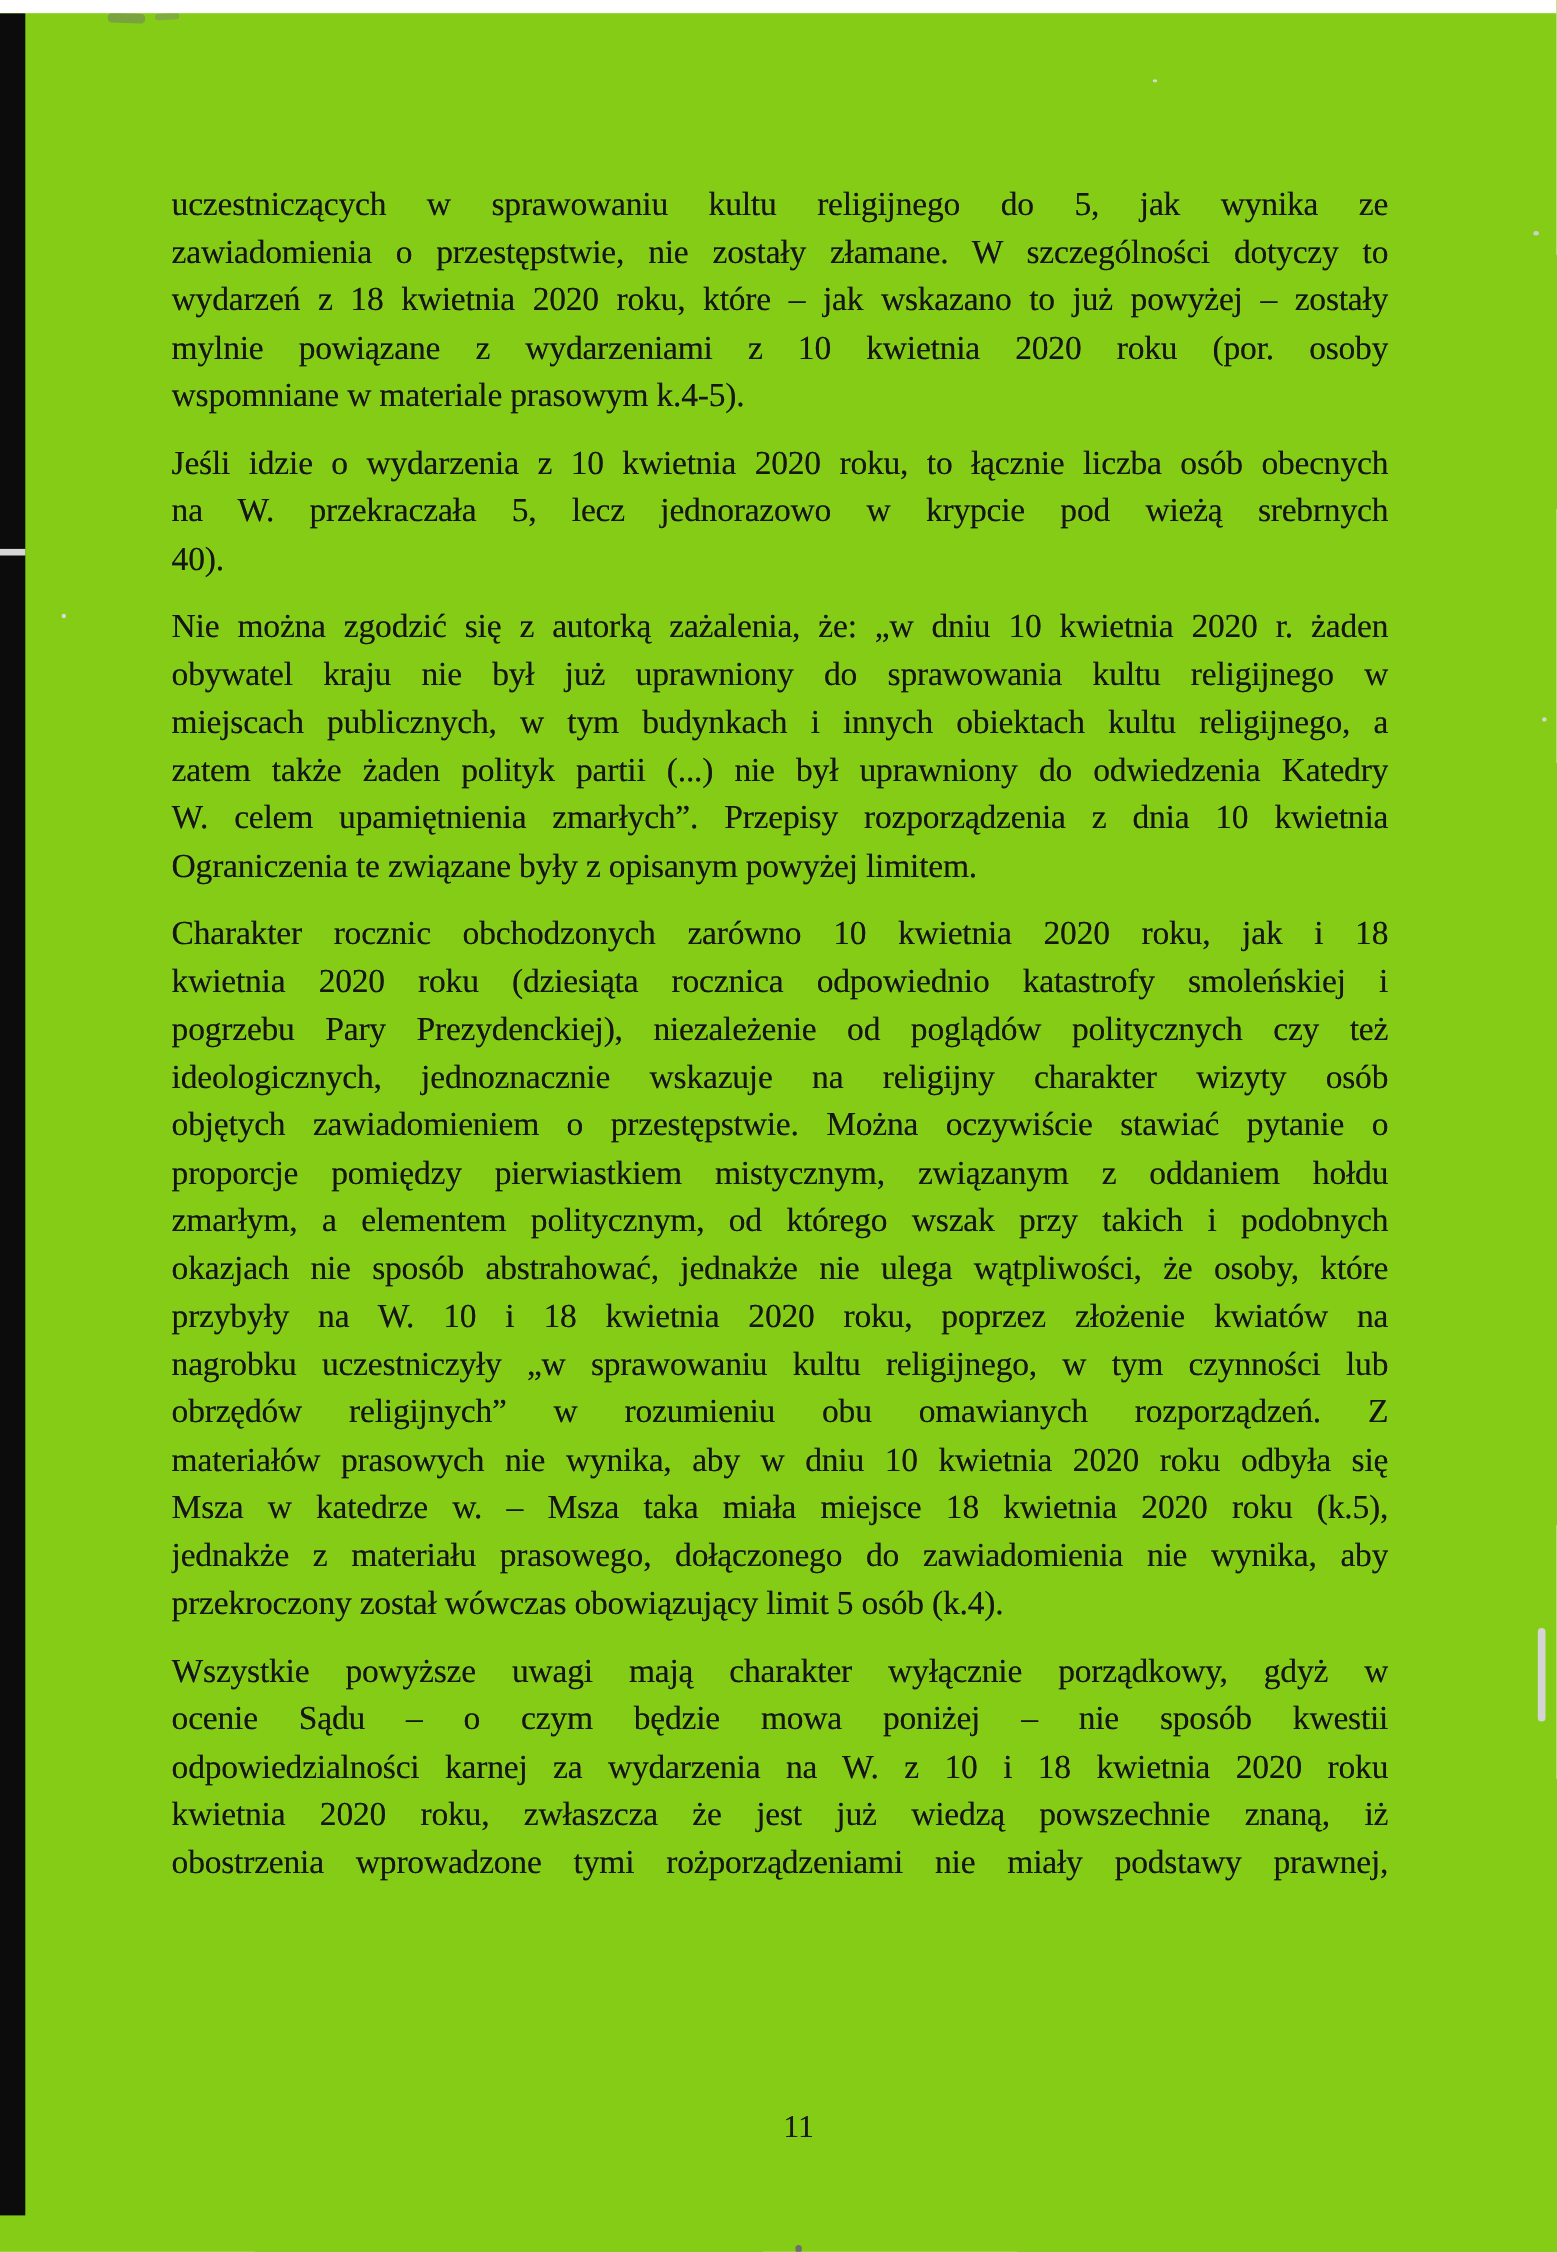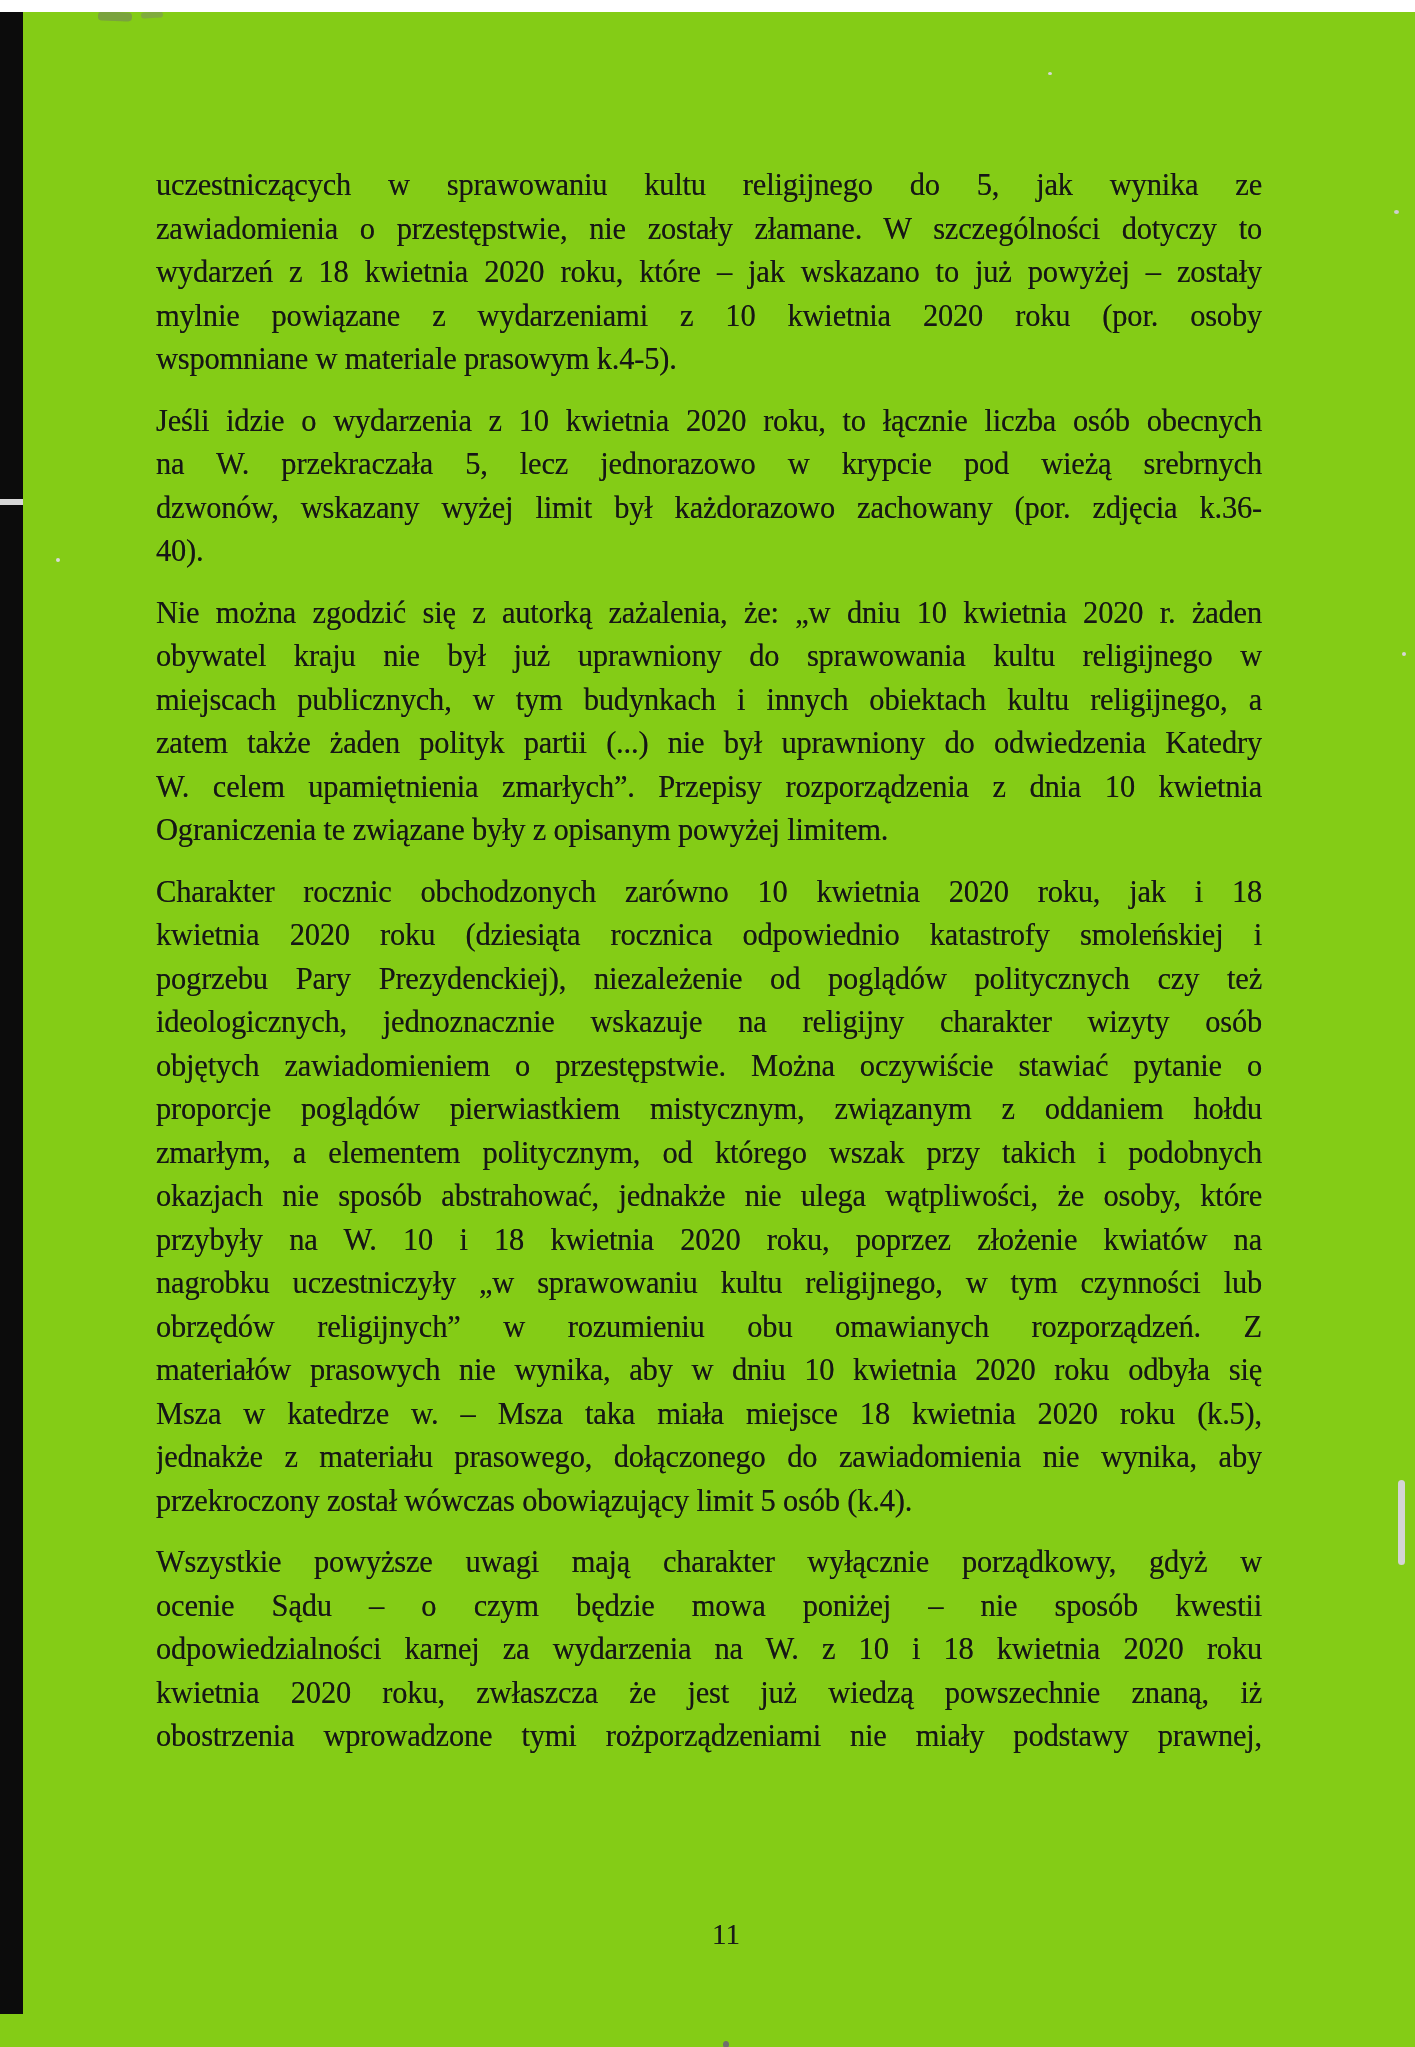--- a/index.html
+++ b/index.html
@@ -103,38 +103,37 @@
       <div class="paragraph">
         <div class="line">uczestniczących w sprawowaniu kultu religijnego do 5, jak wynika ze</div>
         <div class="line">zawiadomienia o przestępstwie, nie zostały złamane. W szczególności dotyczy to</div>
         <div class="line">wydarzeń z 18 kwietnia 2020 roku, które – jak wskazano to już powyżej – zostały</div>
         <div class="line">mylnie powiązane z wydarzeniami z 10 kwietnia 2020 roku (por. osoby</div>
         <div class="line endline">wspomniane w materiale prasowym k.4-5).</div>
       </div>
       <div class="paragraph">
         <div class="line">Jeśli idzie o wydarzenia z 10 kwietnia 2020 roku, to łącznie liczba osób obecnych</div>
         <div class="line">na W. przekraczała 5, lecz jednorazowo w krypcie pod wieżą srebrnych</div>
-        <div class="line">dzwonów, wskazany wyżej limit był każdorazowo zachowany (por. zdjęcia k.36-</div>
         <div class="line endline">40).</div>
       </div>
       <div class="paragraph">
         <div class="line">Nie można zgodzić się z autorką zażalenia, że: „w dniu 10 kwietnia 2020 r. żaden</div>
         <div class="line">obywatel kraju nie był już uprawniony do sprawowania kultu religijnego w</div>
         <div class="line">miejscach publicznych, w tym budynkach i innych obiektach kultu religijnego, a</div>
         <div class="line">zatem także żaden polityk partii (...) nie był uprawniony do odwiedzenia Katedry</div>
         <div class="line">W. celem upamiętnienia zmarłych”. Przepisy rozporządzenia z dnia 10 kwietnia</div>
         <div class="line endline">Ograniczenia te związane były z opisanym powyżej limitem.</div>
       </div>
       <div class="paragraph">
         <div class="line">Charakter rocznic obchodzonych zarówno 10 kwietnia 2020 roku, jak i 18</div>
         <div class="line">kwietnia 2020 roku (dziesiąta rocznica odpowiednio katastrofy smoleńskiej i</div>
         <div class="line">pogrzebu Pary Prezydenckiej), niezależenie od poglądów politycznych czy też</div>
         <div class="line">ideologicznych, jednoznacznie wskazuje na religijny charakter wizyty osób</div>
         <div class="line">objętych zawiadomieniem o przestępstwie. Można oczywiście stawiać pytanie o</div>
-        <div class="line">proporcje poglądów pierwiastkiem mistycznym, związanym z oddaniem hołdu</div>
+        <div class="line">proporcje pomiędzy pierwiastkiem mistycznym, związanym z oddaniem hołdu</div>
         <div class="line">zmarłym, a elementem politycznym, od którego wszak przy takich i podobnych</div>
         <div class="line">okazjach nie sposób abstrahować, jednakże nie ulega wątpliwości, że osoby, które</div>
         <div class="line">przybyły na W. 10 i 18 kwietnia 2020 roku, poprzez złożenie kwiatów na</div>
         <div class="line">nagrobku uczestniczyły „w sprawowaniu kultu religijnego, w tym czynności lub</div>
         <div class="line">obrzędów religijnych” w rozumieniu obu omawianych rozporządzeń. Z</div>
         <div class="line">materiałów prasowych nie wynika, aby w dniu 10 kwietnia 2020 roku odbyła się</div>
         <div class="line">Msza w katedrze w. – Msza taka miała miejsce 18 kwietnia 2020 roku (k.5),</div>
         <div class="line">jednakże z materiału prasowego, dołączonego do zawiadomienia nie wynika, aby</div>
         <div class="line endline">przekroczony został wówczas obowiązujący limit 5 osób (k.4).</div>
       </div>

